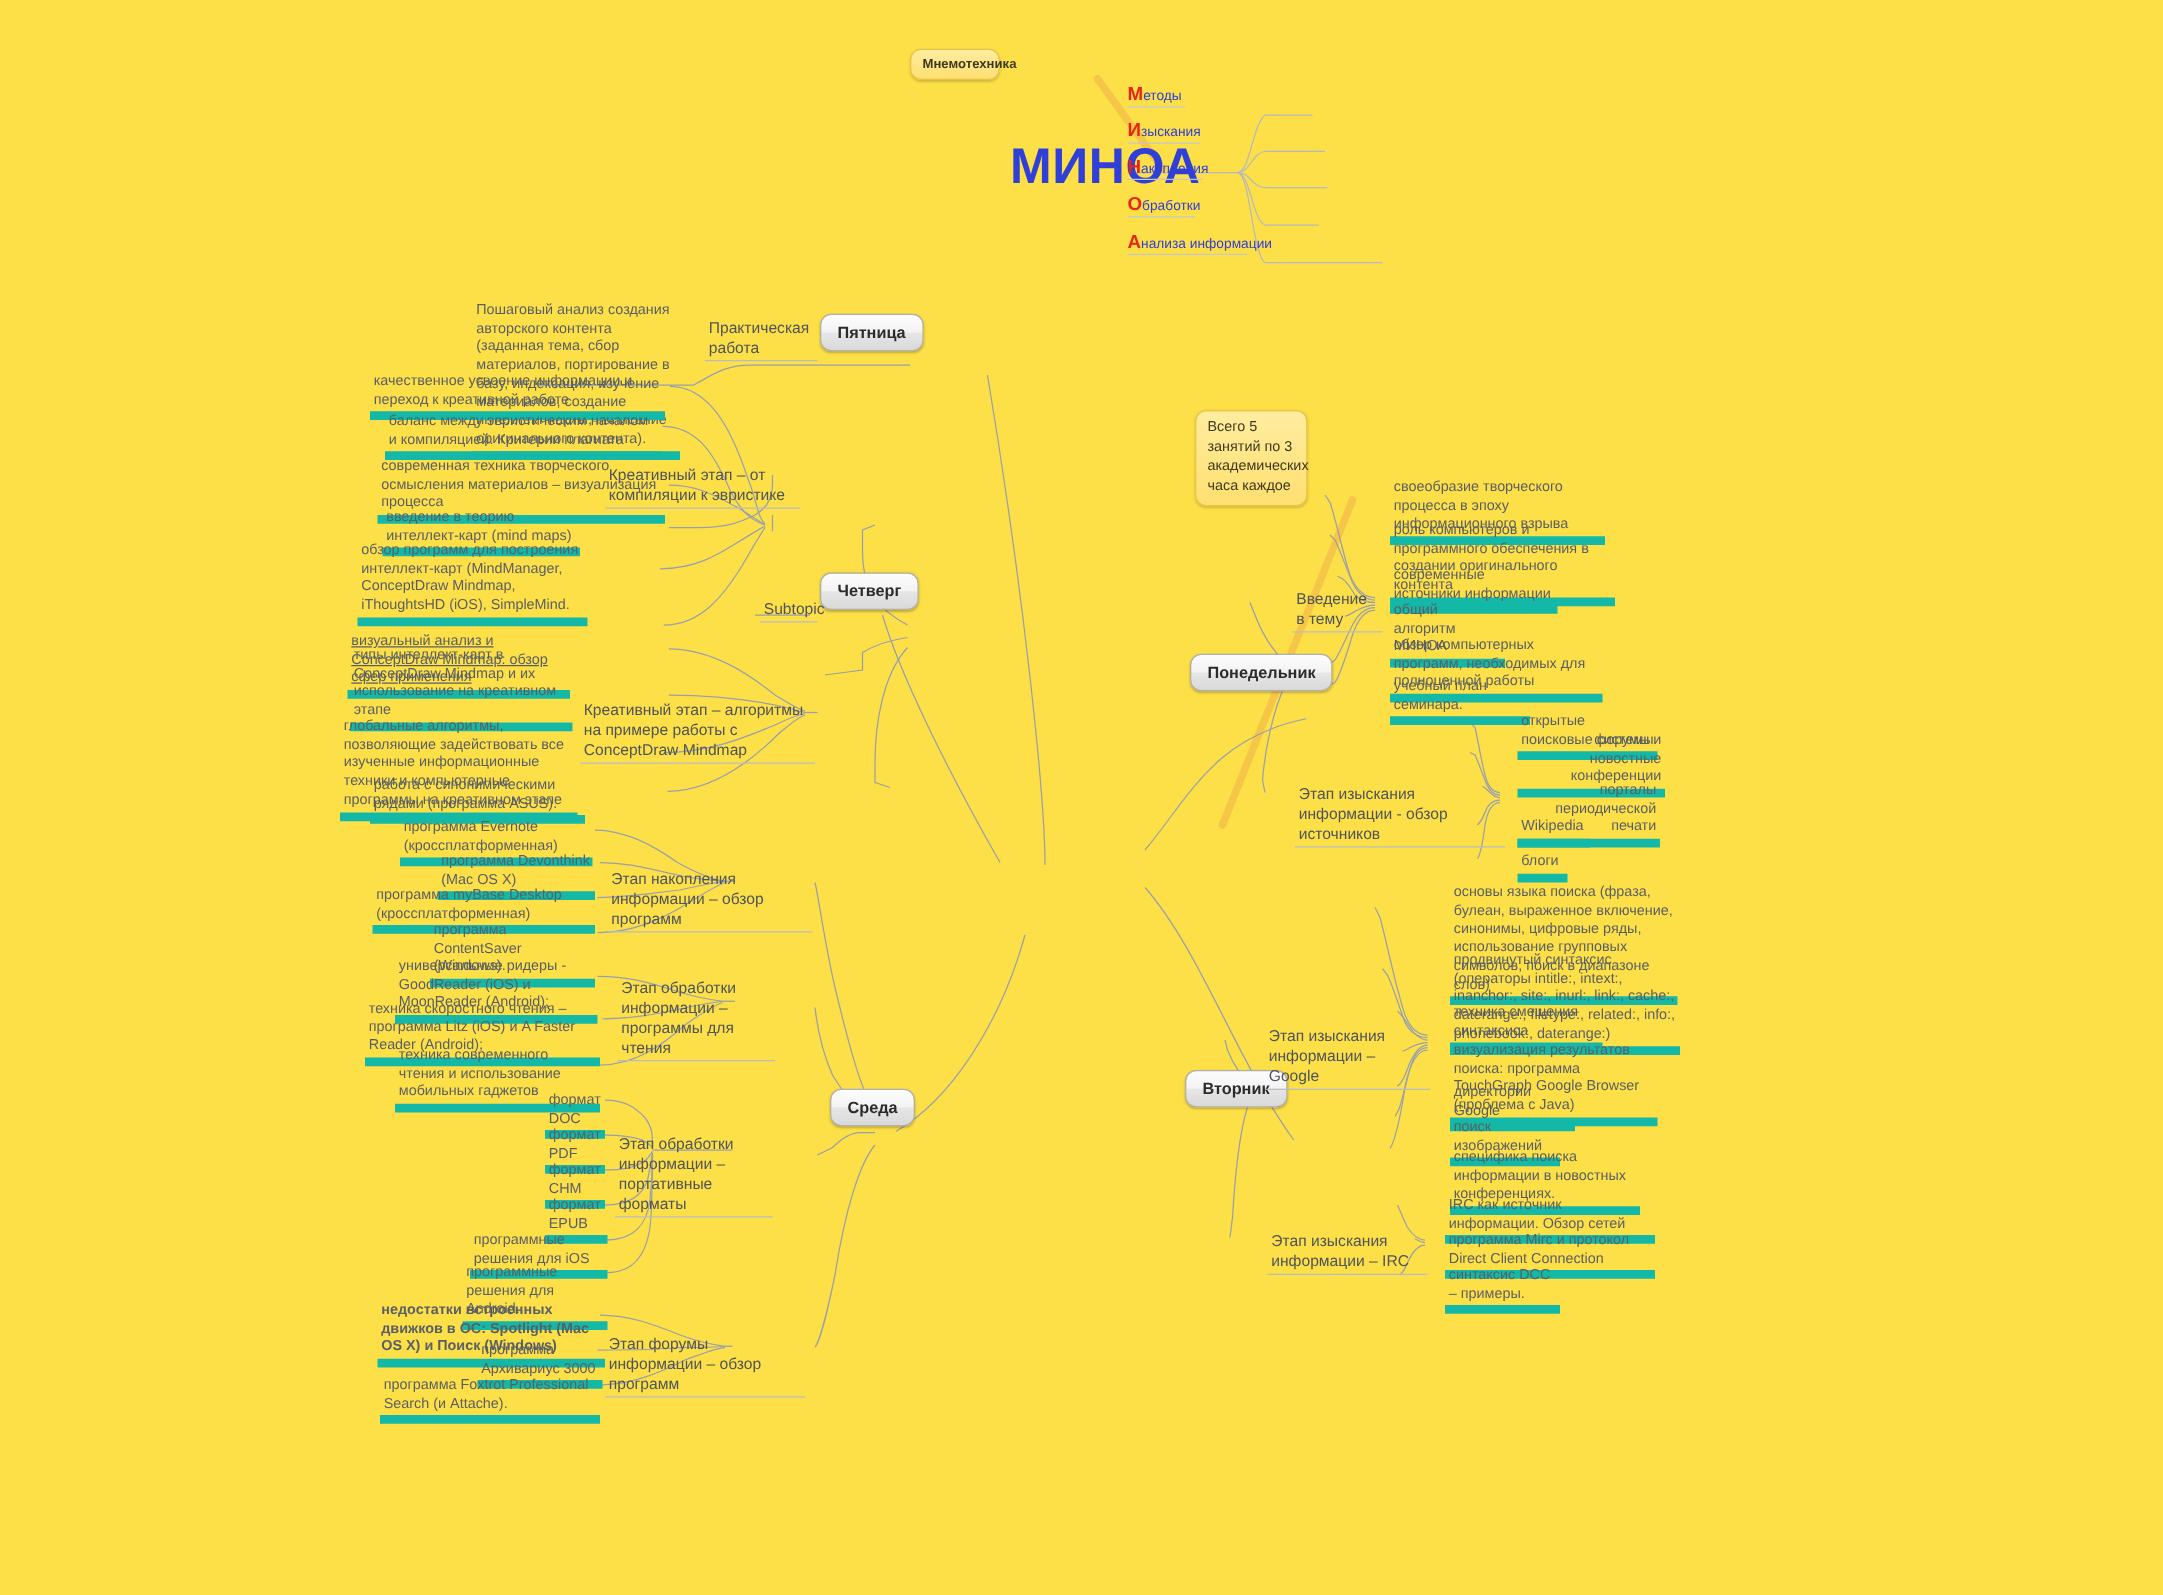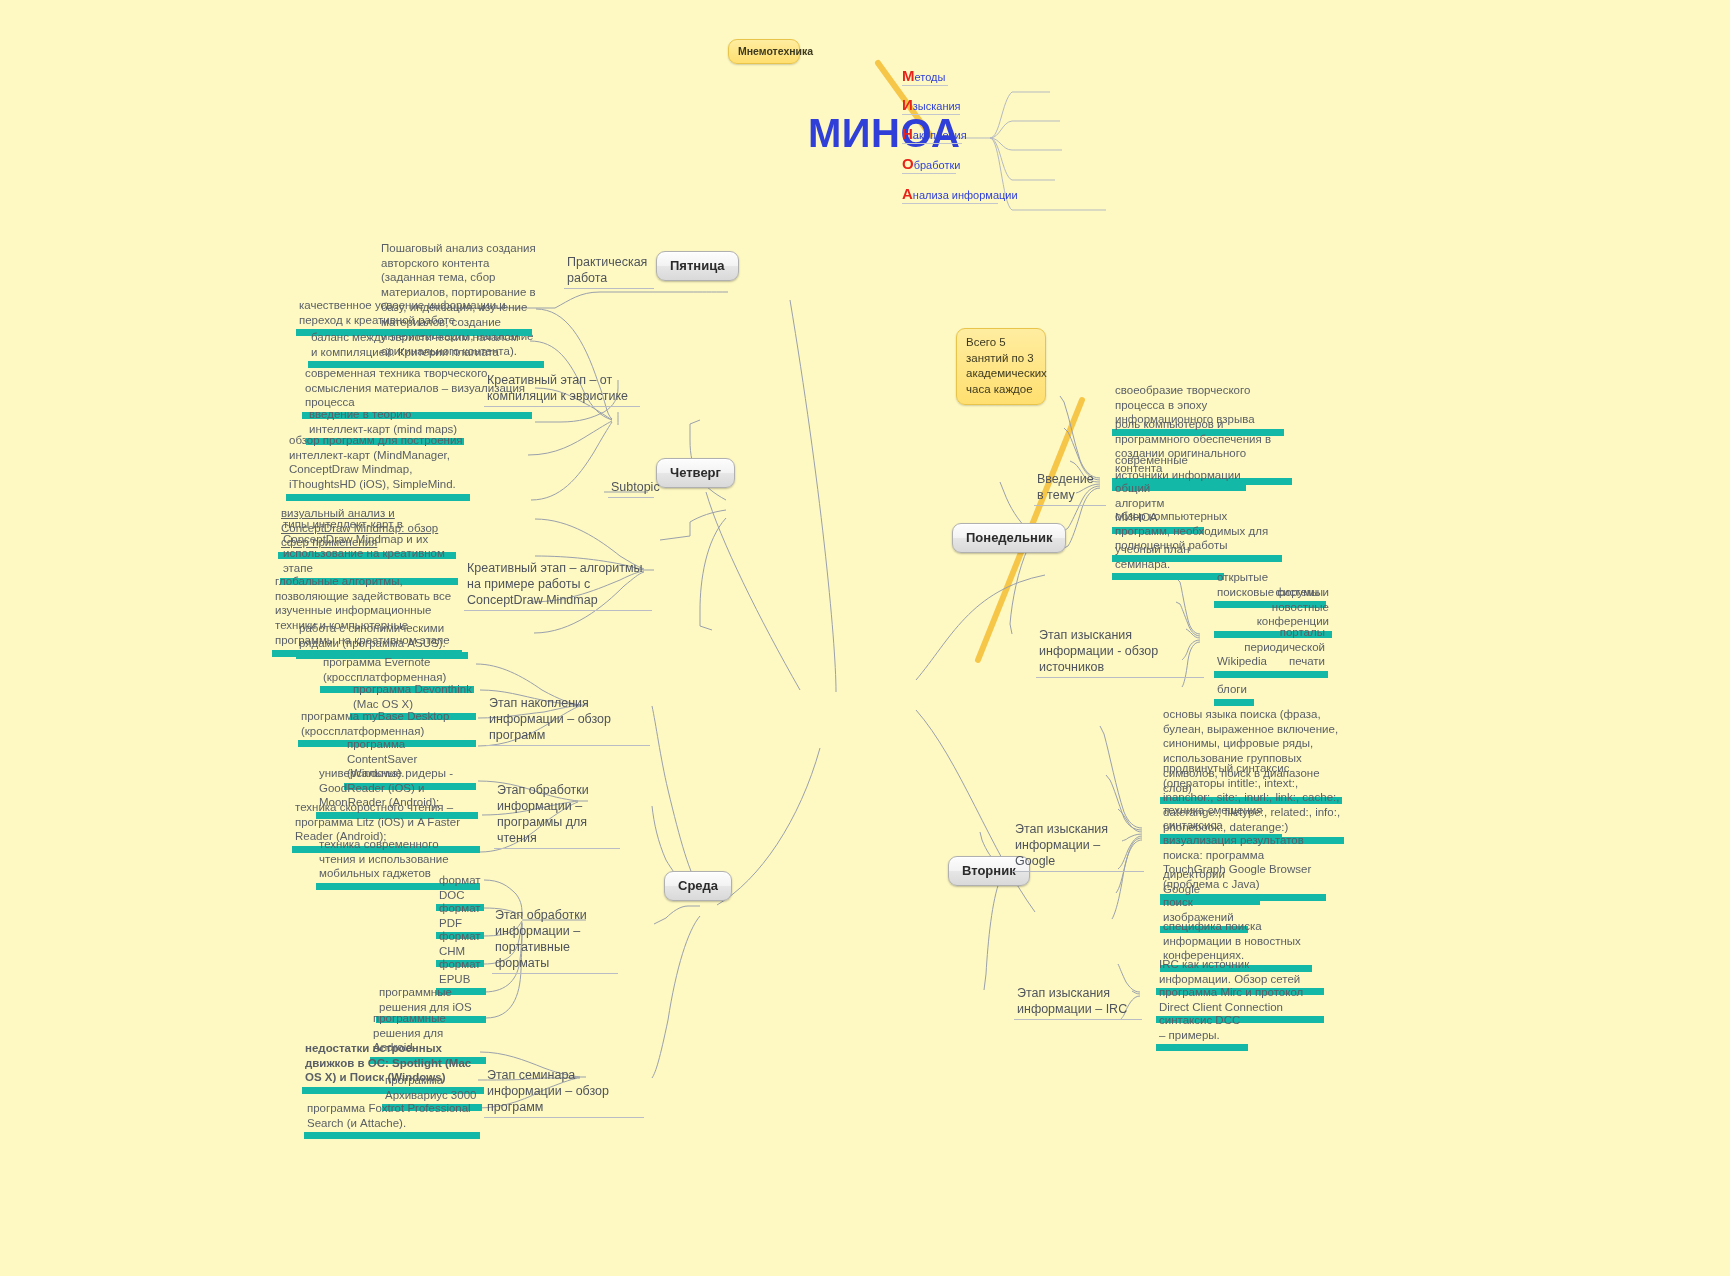--- a/index.html
+++ b/index.html
@@ -7,21 +7,21 @@
   body{
     font-family:"Liberation Sans","DejaVu Sans",sans-serif;
     color:#444;
     -webkit-font-smoothing:antialiased;
   }
   #canvas{
     position:relative;
     width:1730px;
     height:1276px;
     overflow:hidden;
-    background:#fef9c3;
+    background:#fde047;
   }
   #wires{
     position:absolute;
     left:0;top:0;
     width:1730px;height:1276px;
     pointer-events:none;
   }
 
   
   .node{
@@ -269,21 +269,21 @@
   <div class="node leaf rule" style="left:286px;top:432px;width:184px;">обзор программ для построения интеллект-карт (MindManager, ConceptDraw Mindmap, iThoughtsHD (iOS), SimpleMind.</div>
 
   <div class="node leaf rule" style="left:278px;top:505px;width:178px;text-decoration:underline;">визуальный анализ и ConceptDraw Mindmap: обзор сфер применения</div>
   <div class="node leaf rule" style="left:280px;top:516px;width:178px;">типы интеллект-карт в ConceptDraw Mindmap и их использование на креативном этапе</div>
   <div class="node leaf rule" style="left:272px;top:573px;width:190px;">глобальные алгоритмы, позволяющие задействовать все изученные информационные техники и компьютерные программы на креативном этапе</div>
   <div class="node leaf rule" style="left:284px;top:620px;width:172px;margin-left:12px;">работа с синонимическими рядами (программа ASUS).</div>
 
   <div class="node mid rule" style="left:486px;top:694px;width:164px;">Этап накопления информации – обзор программ</div>
   <div class="node mid rule" style="left:494px;top:781px;width:126px;">Этап обработки информации – программы для чтения</div>
   <div class="node mid rule" style="left:492px;top:906px;width:126px;">Этап обработки информации – портативные форматы</div>
-  <div class="node mid rule" style="left:484px;top:1066px;width:160px;">Этап семинара информации – обзор программ</div>
+  <div class="node mid rule" style="left:484px;top:1066px;width:160px;">Этап форумы информации – обзор программ</div>
 
   <div class="node leaf rule" style="left:320px;top:654px;width:154px;">программа Evernote (кроссплатформенная)</div>
   <div class="node leaf rule" style="left:350px;top:681px;width:126px;">программа Devonthink (Mac OS X)</div>
   <div class="node leaf rule" style="left:298px;top:708px;width:178px;">программа myBase Desktop (кроссплатформенная)</div>
   <div class="node leaf rule" style="left:344px;top:736px;width:132px;">программа ContentSaver (Windows).</div>
 
   <div class="node leaf rule" style="left:316px;top:765px;width:162px;">универсальные ридеры - GoodReader (iOS) и MoonReader (Android);</div>
   <div class="node leaf rule" style="left:292px;top:799px;width:188px;">техника скоростного чтения – программа Litz (iOS) и A Faster Reader (Android);</div>
   <div class="node leaf rule" style="left:316px;top:836px;width:164px;">техника современного чтения и использование мобильных гаджетов</div>
 

